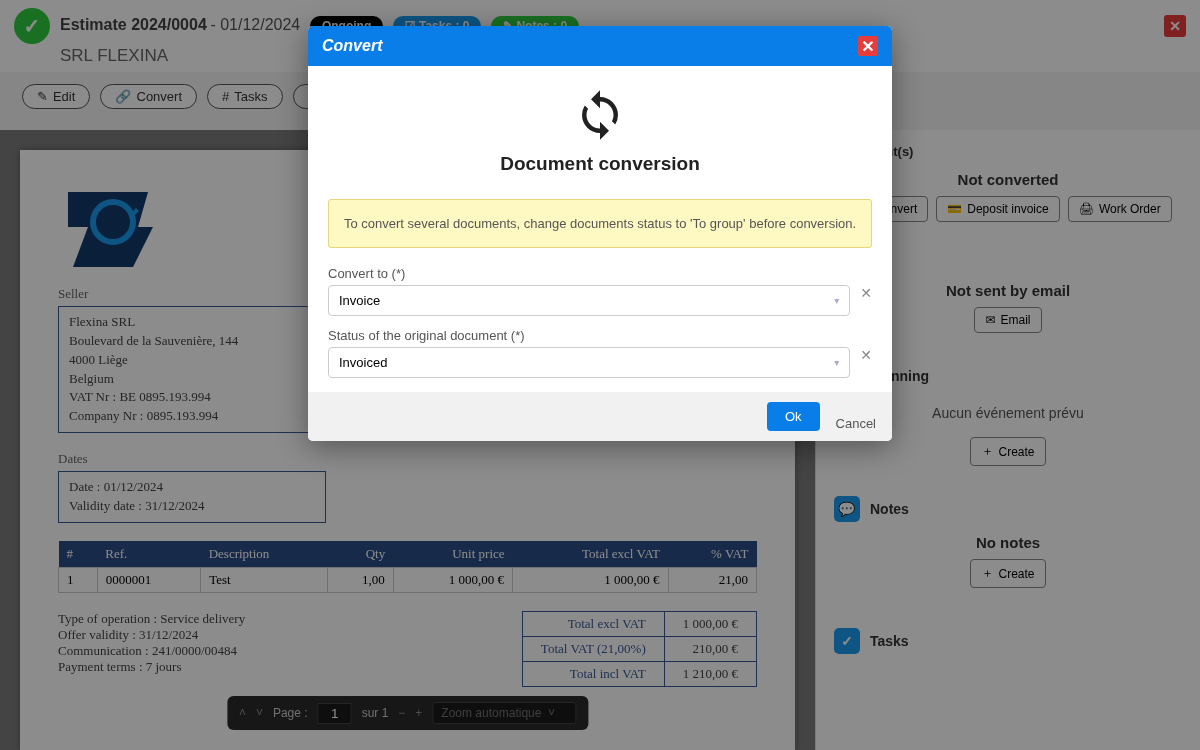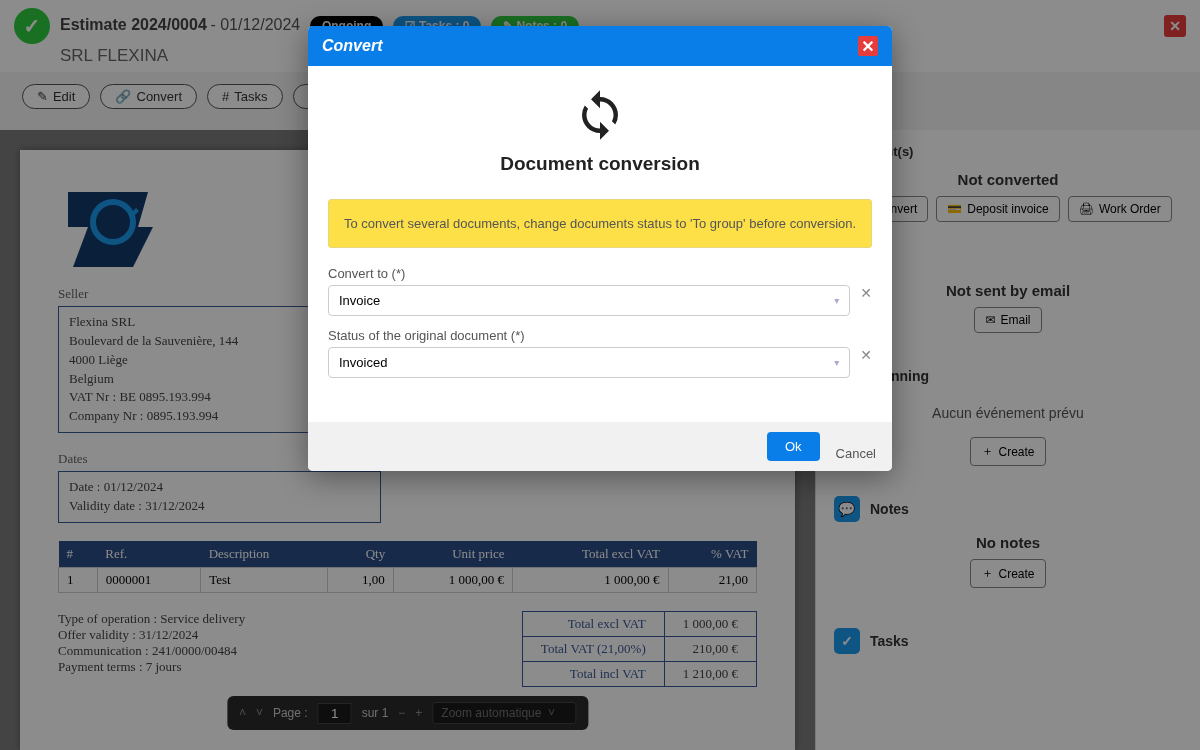--- a/index.html
+++ b/index.html
@@ -24,21 +24,21 @@
   .btn-outline { border: 1px solid #555; background: #fff; border-radius: 16px; padding: 4px 14px; font-size: 13px; display: inline-flex; align-items: center; gap: 5px; cursor: pointer; color: #333; }
   
   
   .main { position: absolute; top: 130px; left: 0; right: 0; bottom: 0; display: flex; gap: 0; }
   .doc-area { flex: 1; background: #7d7d7d; padding: 20px 20px 0 20px; position: relative; }
   .doc-page { background: #fff; padding: 32px 38px; min-height: 100%; position: relative; box-shadow: 0 0 8px rgba(0,0,0,0.3); }
   .logo { width: 100px; height: 90px; margin-bottom: 14px; }
   .section-label { font-size: 13px; color: #666; margin-bottom: 4px; font-family: Georgia, serif; }
   .info-box { border: 1px solid #3a5995; padding: 6px 10px; font-family: Georgia, serif; font-size: 13px; color: #444; line-height: 1.45; margin-bottom: 18px; }
   .info-box div { white-space: pre; }
-  .dates-box { width: 323px; font-family: Liberation Serif, serif; }
+  .dates-box { width: 268px; font-family: Liberation Serif, serif; }
   
   .line-table { width: 100%; border-collapse: collapse; font-family: Georgia, serif; font-size: 13px; margin-top: 6px; }
   .line-table thead th { background: #2c4d87; color: #fff; font-weight: 400; padding: 5px 8px; text-align: left; }
   .line-table thead th.r { text-align: right; }
   .line-table tbody td { border: 1px solid #ccc; padding: 4px 8px; }
   .line-table tbody td.r { text-align: right; }
   
   .doc-footer { display: flex; justify-content: space-between; margin-top: 18px; font-family: Georgia, serif; font-size: 13px; color: #444; }
   .totals-table { border-collapse: collapse; font-family: Georgia, serif; font-size: 13px; }
   .totals-table td { border: 1px solid #3a5995; padding: 4px 18px; text-align: right; }
@@ -62,25 +62,25 @@
   .empty-text { text-align: center; color: #555; margin: 16px 0; font-size: 14px; }
   .create-btn-row { text-align: center; }
   
   
   .overlay { position: absolute; inset: 0; background: rgba(0,0,0,0.45); z-index: 50; }
   
   
   .modal { position: absolute; top: 26px; left: 50%; transform: translateX(-50%); width: 584px; background: #fff; border-radius: 5px; z-index: 60; box-shadow: 0 6px 30px rgba(0,0,0,0.4); overflow: hidden; }
   .modal-header { background: #0a7ee8; color: #fff; padding: 10px 14px; display: flex; justify-content: space-between; align-items: center; font-weight: 700; font-style: italic; font-size: 16px; }
   .modal-close { background: #e73c3c; color: #fff; width: 20px; height: 20px; display: flex; align-items: center; justify-content: center; font-weight: bold; cursor: pointer; border-radius: 2px; font-style: normal; }
-  .modal-body { padding: 22px 20px 32px; }
+  .modal-body { padding: 22px 20px 2px; }
   .cycle-icon { text-align: center; margin-bottom: 8px; }
   .cycle-icon svg { width: 54px; height: 54px; }
   .modal-title { text-align: center; font-size: 19px; font-weight: 700; color: #222; margin-bottom: 24px; }
-  .alert-yellow { background: #fde047; border: 1px solid #e8d77a; padding: 16px 14px; text-align: center; color: #555; font-size: 13px; border-radius: 3px; margin-bottom: 18px; }
+  .alert-yellow { background: #fef9c3; border: 1px solid #e8d77a; padding: 16px 14px; text-align: center; color: #555; font-size: 13px; border-radius: 3px; margin-bottom: 18px; }
   .form-label { font-size: 13px; color: #555; margin-bottom: 4px; }
   .select-row { display: flex; gap: 10px; margin-bottom: 12px; }
   .form-select { flex: 1; border: 1px solid #ccc; border-radius: 4px; padding: 7px 10px; font-size: 13px; background: #fff; position: relative; display: flex; justify-content: space-between; align-items: center; cursor: pointer; }
   .chev { color: #aac; font-size: 10px; }
   .clear-x { color: #888; cursor: pointer; font-size: 14px; }
   .modal-footer { background: #f1f1f1; padding: 10px 16px; display: flex; justify-content: flex-end; gap: 16px; align-items: flex-end; }
   .btn-primary { background: #0a7ee8; color: #fff; border: none; border-radius: 4px; padding: 7px 18px; font-size: 13px; cursor: pointer; }
   .btn-cancel { background: none; border: none; color: #555; cursor: pointer; font-size: 13px; }
   
   .ico { display: inline-block; }

